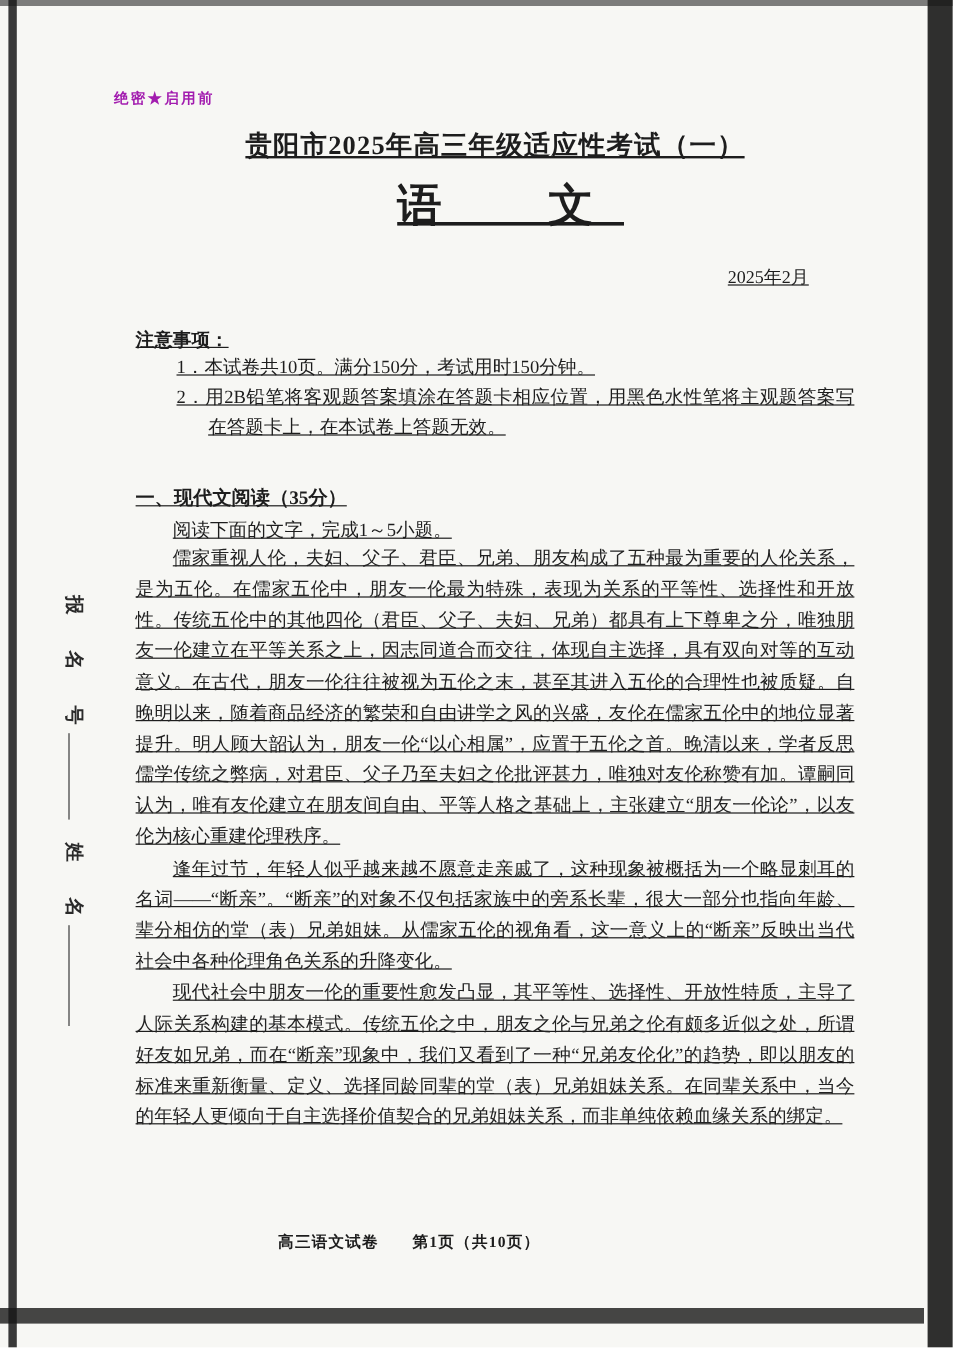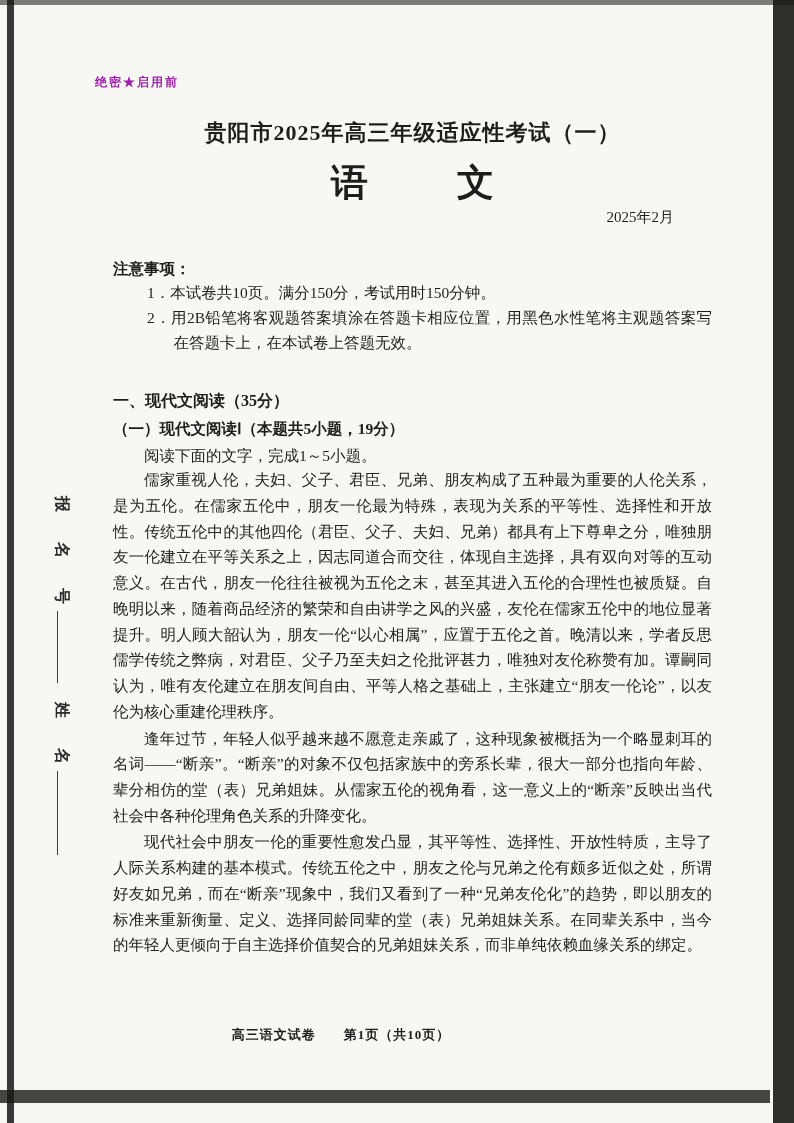--- a/index.html
+++ b/index.html
@@ -34,39 +34,41 @@
     font-size: 12px;
     letter-spacing: 2px;
     color: #a21caf;
     font-weight: bold;
   }
 
   .content {
     position: absolute;
     left: 113px;
     right: 82px;
-    top: 66px;
+    top: 54px;
+    text-decoration: underline;
   }
 
   .exam-title {
     margin: 52px 0 0 0;
     text-align: center;
     font-size: 22px;
     font-weight: bold;
     letter-spacing: 1px;
   }
   .subject-title {
     margin: 10px 0 0 0;
     text-align: center;
     font-size: 37px;
     font-weight: bold;
     letter-spacing: 26px;
     text-indent: 26px; 
   }
   .exam-date {
+    margin-top: 26px;
     text-align: right;
     padding-right: 38px;
     font-size: 15px;
   }
 
   .notice-heading {
     margin-top: 32px;
     font-size: 15.5px;
     font-weight: bold;
   }
@@ -171,21 +173,20 @@
     <div class="exam-date">2025年2月</div>
 
     <div class="notice-heading">注意事项：</div>
 
     <div class="notice-item">1．本试卷共10页。满分150分，考试用时150分钟。</div>
 
     <div class="notice-item">2．用2B铅笔将客观题答案填涂在答题卡相应位置，用黑色水性笔将主观题答案写在答题卡上，在本试卷上答题无效。</div>
 
     <div class="section-heading">一、现代文阅读（35分）</div>
 
-    <div class="subsection-heading">（一）现代文阅读Ⅰ（本题共5小题，19分）</div>
 
     <div class="instruction">阅读下面的文字，完成1～5小题。</div>
 
 
     <p class="body-paragraph">儒家重视人伦，夫妇、父子、君臣、兄弟、朋友构成了五种最为重要的人伦关系，是为五伦。在儒家五伦中，朋友一伦最为特殊，表现为关系的平等性、选择性和开放性。传统五伦中的其他四伦（君臣、父子、夫妇、兄弟）都具有上下尊卑之分，唯独朋友一伦建立在平等关系之上，因志同道合而交往，体现自主选择，具有双向对等的互动意义。在古代，朋友一伦往往被视为五伦之末，甚至其进入五伦的合理性也被质疑。自晚明以来，随着商品经济的繁荣和自由讲学之风的兴盛，友伦在儒家五伦中的地位显著提升。明人顾大韶认为，朋友一伦“以心相属”，应置于五伦之首。晚清以来，学者反思儒学传统之弊病，对君臣、父子乃至夫妇之伦批评甚力，唯独对友伦称赞有加。谭嗣同认为，唯有友伦建立在朋友间自由、平等人格之基础上，主张建立“朋友一伦论”，以友伦为核心重建伦理秩序。</p>
 
     <p class="body-paragraph">逢年过节，年轻人似乎越来越不愿意走亲戚了，这种现象被概括为一个略显刺耳的名词——“断亲”。“断亲”的对象不仅包括家族中的旁系长辈，很大一部分也指向年龄、辈分相仿的堂（表）兄弟姐妹。从儒家五伦的视角看，这一意义上的“断亲”反映出当代社会中各种伦理角色关系的升降变化。</p>
 
     <p class="body-paragraph">现代社会中朋友一伦的重要性愈发凸显，其平等性、选择性、开放性特质，主导了人际关系构建的基本模式。传统五伦之中，朋友之伦与兄弟之伦有颇多近似之处，所谓好友如兄弟，而在“断亲”现象中，我们又看到了一种“兄弟友伦化”的趋势，即以朋友的标准来重新衡量、定义、选择同龄同辈的堂（表）兄弟姐妹关系。在同辈关系中，当今的年轻人更倾向于自主选择价值契合的兄弟姐妹关系，而非单纯依赖血缘关系的绑定。</p>
 

